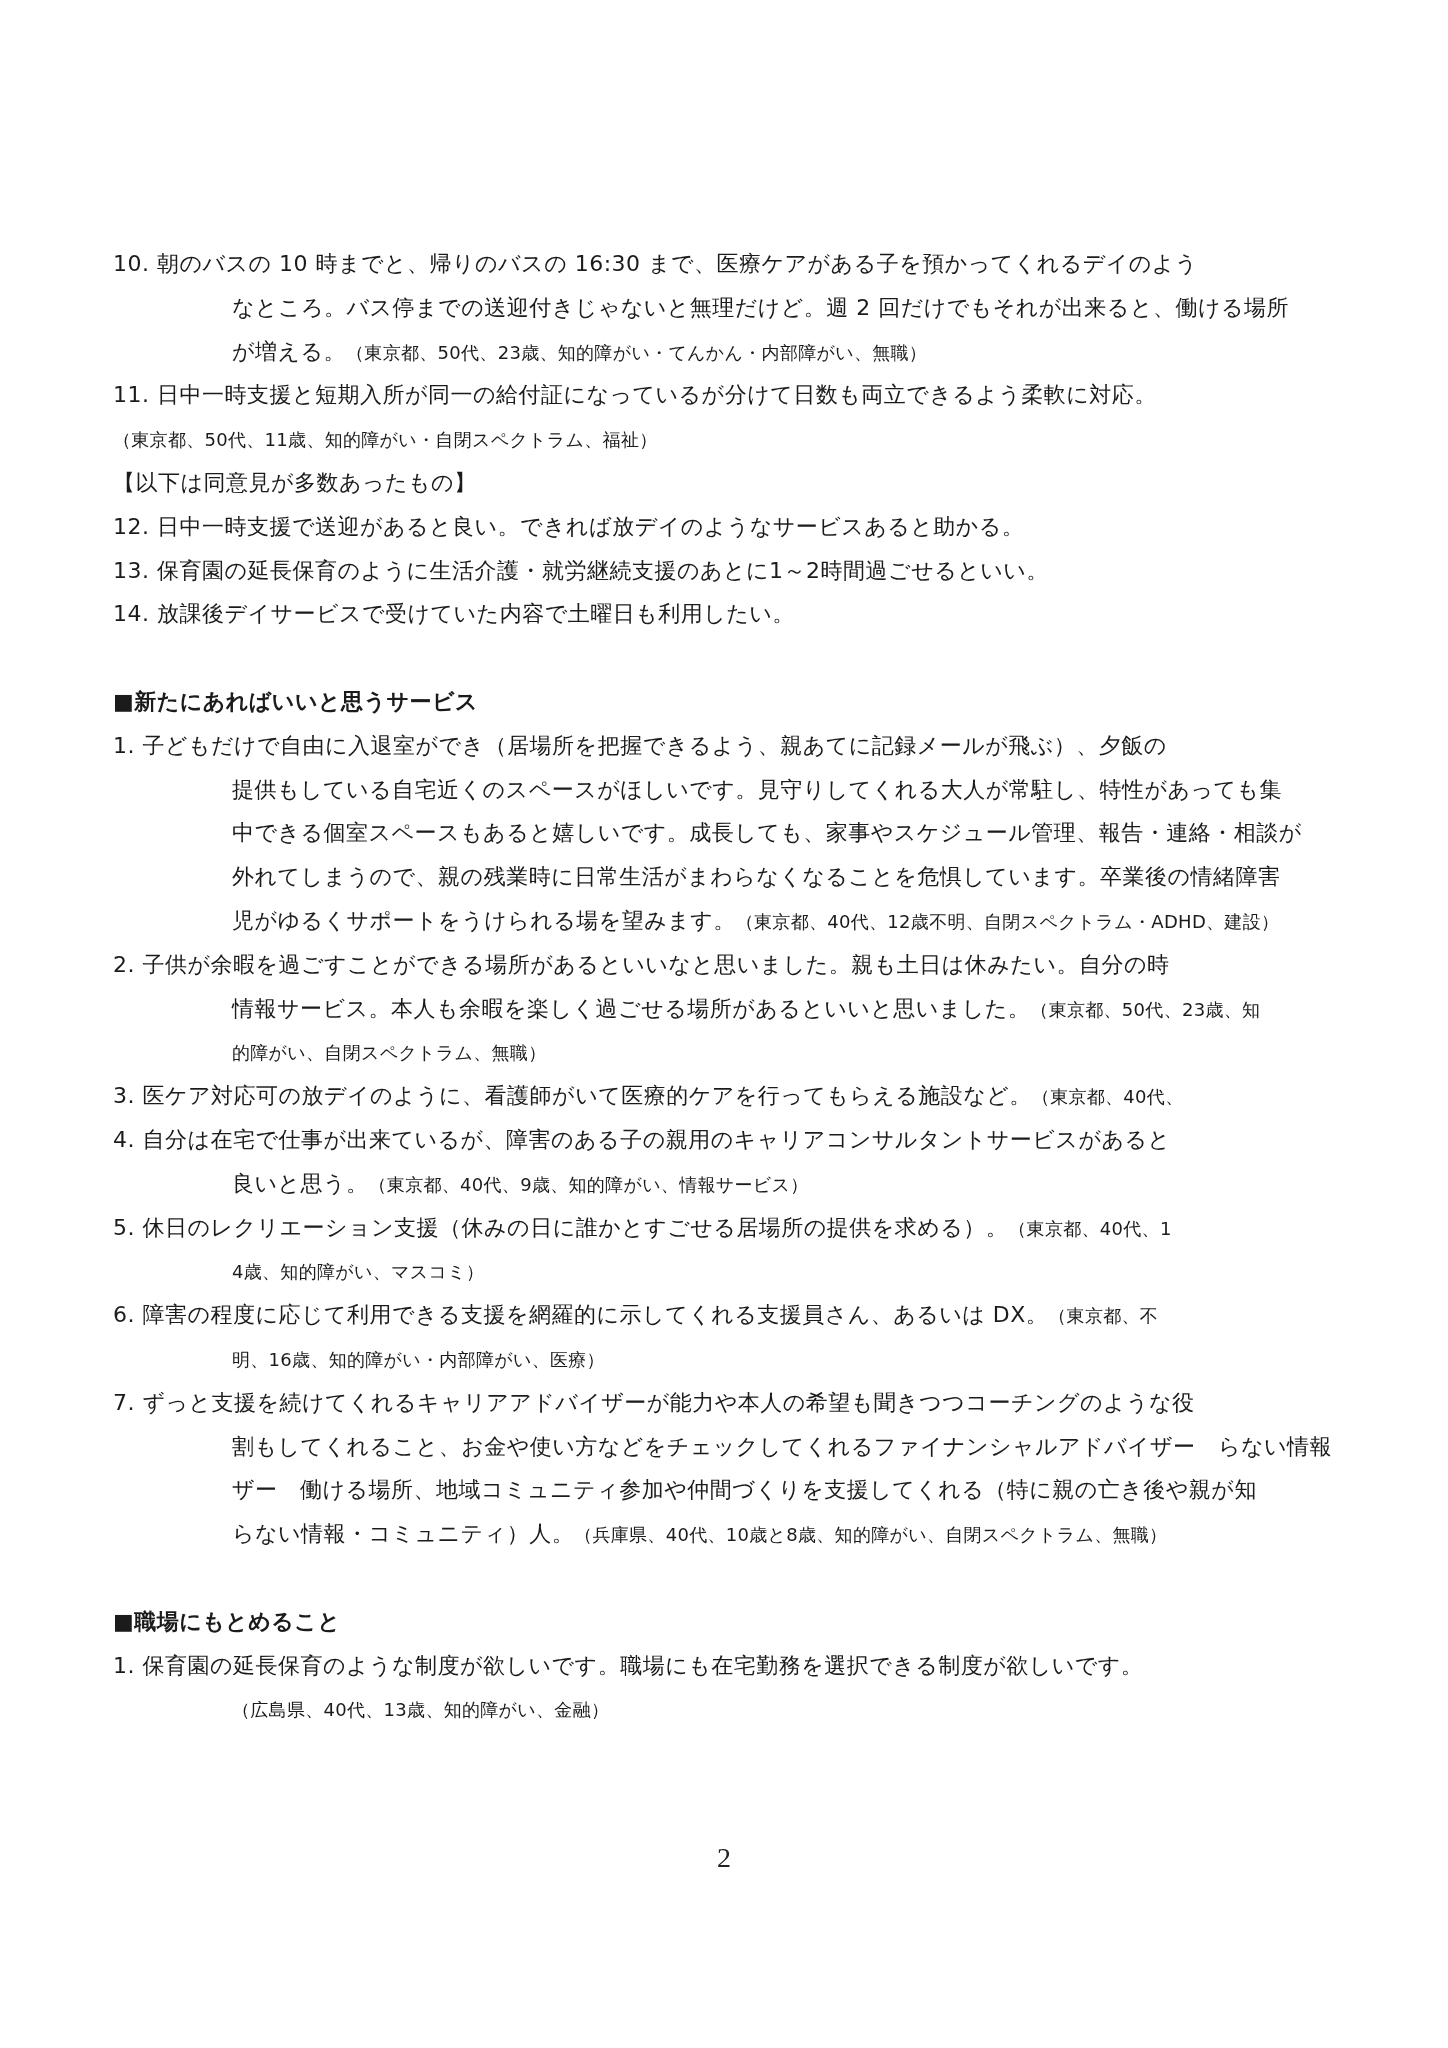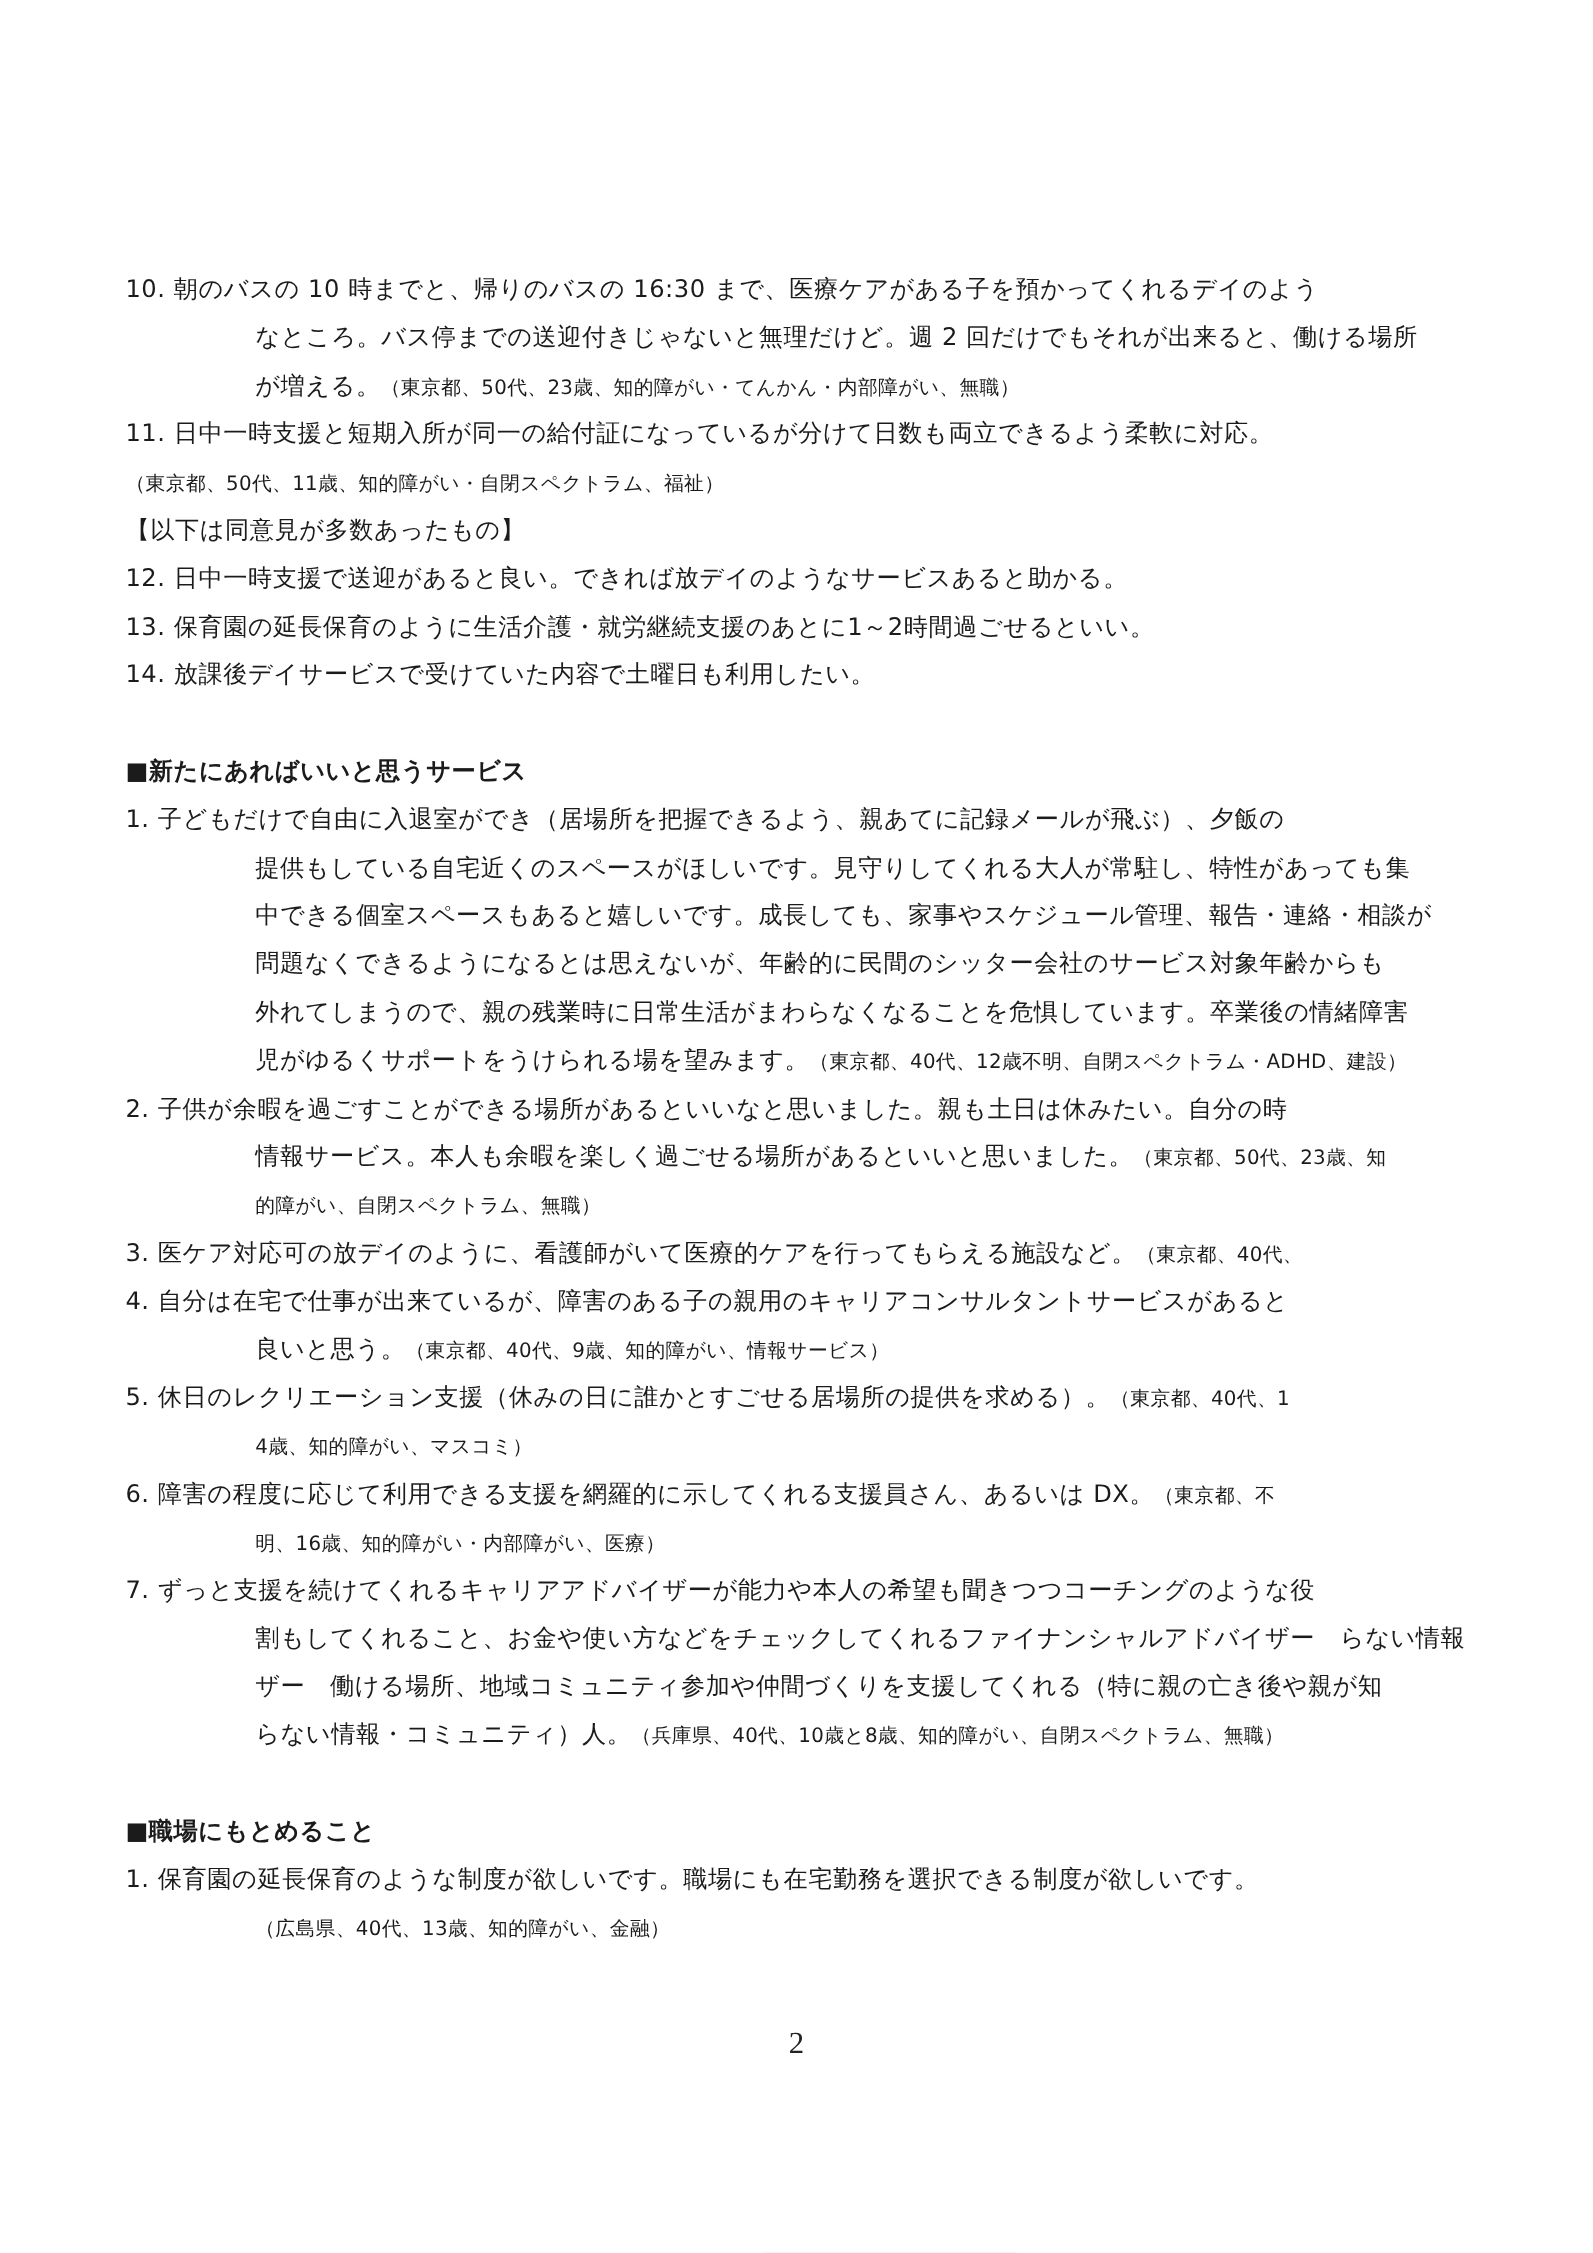--- a/index.html
+++ b/index.html
@@ -17,21 +17,21 @@
     position: absolute;
     top: 242px;
     left: 0;
     right: 0;
   }
   .line {
     height: 43.8px;
     line-height: 43.8px;
     white-space: nowrap;
   }
-  .line.ind0 { padding-left: 90px; margin-left: 24px; }
+  .line.ind0 { padding-left: 113px; }
   .line.ind1 { padding-left: 232px; }
   .line .main {
     font-size: 22px;
     letter-spacing: 0.5px;
   }
   .line .attr {
     font-size: 18px;
     letter-spacing: 0.3px;
   }
   .line.heading .main { font-weight: 700; }
@@ -87,23 +87,20 @@
       <div class="line ind0">
     <span class="main">1. 子どもだけで自由に入退室ができ（居場所を把握できるよう、親あてに記録メールが飛ぶ）、夕飯の</span><span class="attr"></span>
   </div>
       <div class="line ind1">
     <span class="main">提供もしている自宅近くのスペースがほしいです。見守りしてくれる大人が常駐し、特性があっても集</span><span class="attr"></span>
   </div>
       <div class="line ind1">
     <span class="main">中できる個室スペースもあると嬉しいです。成長しても、家事やスケジュール管理、報告・連絡・相談が</span><span class="attr"></span>
   </div>
       <div class="line ind1">
-    <span class="main">問題なくできるようになるとは思えないが、年齢的に民間のシッター会社のサービス対象年齢からも</span><span class="attr"></span>
-  </div>
-      <div class="line ind1">
     <span class="main">外れてしまうので、親の残業時に日常生活がまわらなくなることを危惧しています。卒業後の情緒障害</span><span class="attr"></span>
   </div>
       <div class="line ind1">
     <span class="main">児がゆるくサポートをうけられる場を望みます。</span><span class="attr">（東京都、40代、12歳不明、自閉スペクトラム・ADHD、建設）</span>
   </div>
       <div class="line ind0">
     <span class="main">2. 子供が余暇を過ごすことができる場所があるといいなと思いました。親も土日は休みたい。自分の時</span><span class="attr"></span>
   </div>
       <div class="line ind1">
     <span class="main">情報サービス。本人も余暇を楽しく過ごせる場所があるといいと思いました。</span><span class="attr">（東京都、50代、23歳、知</span>

